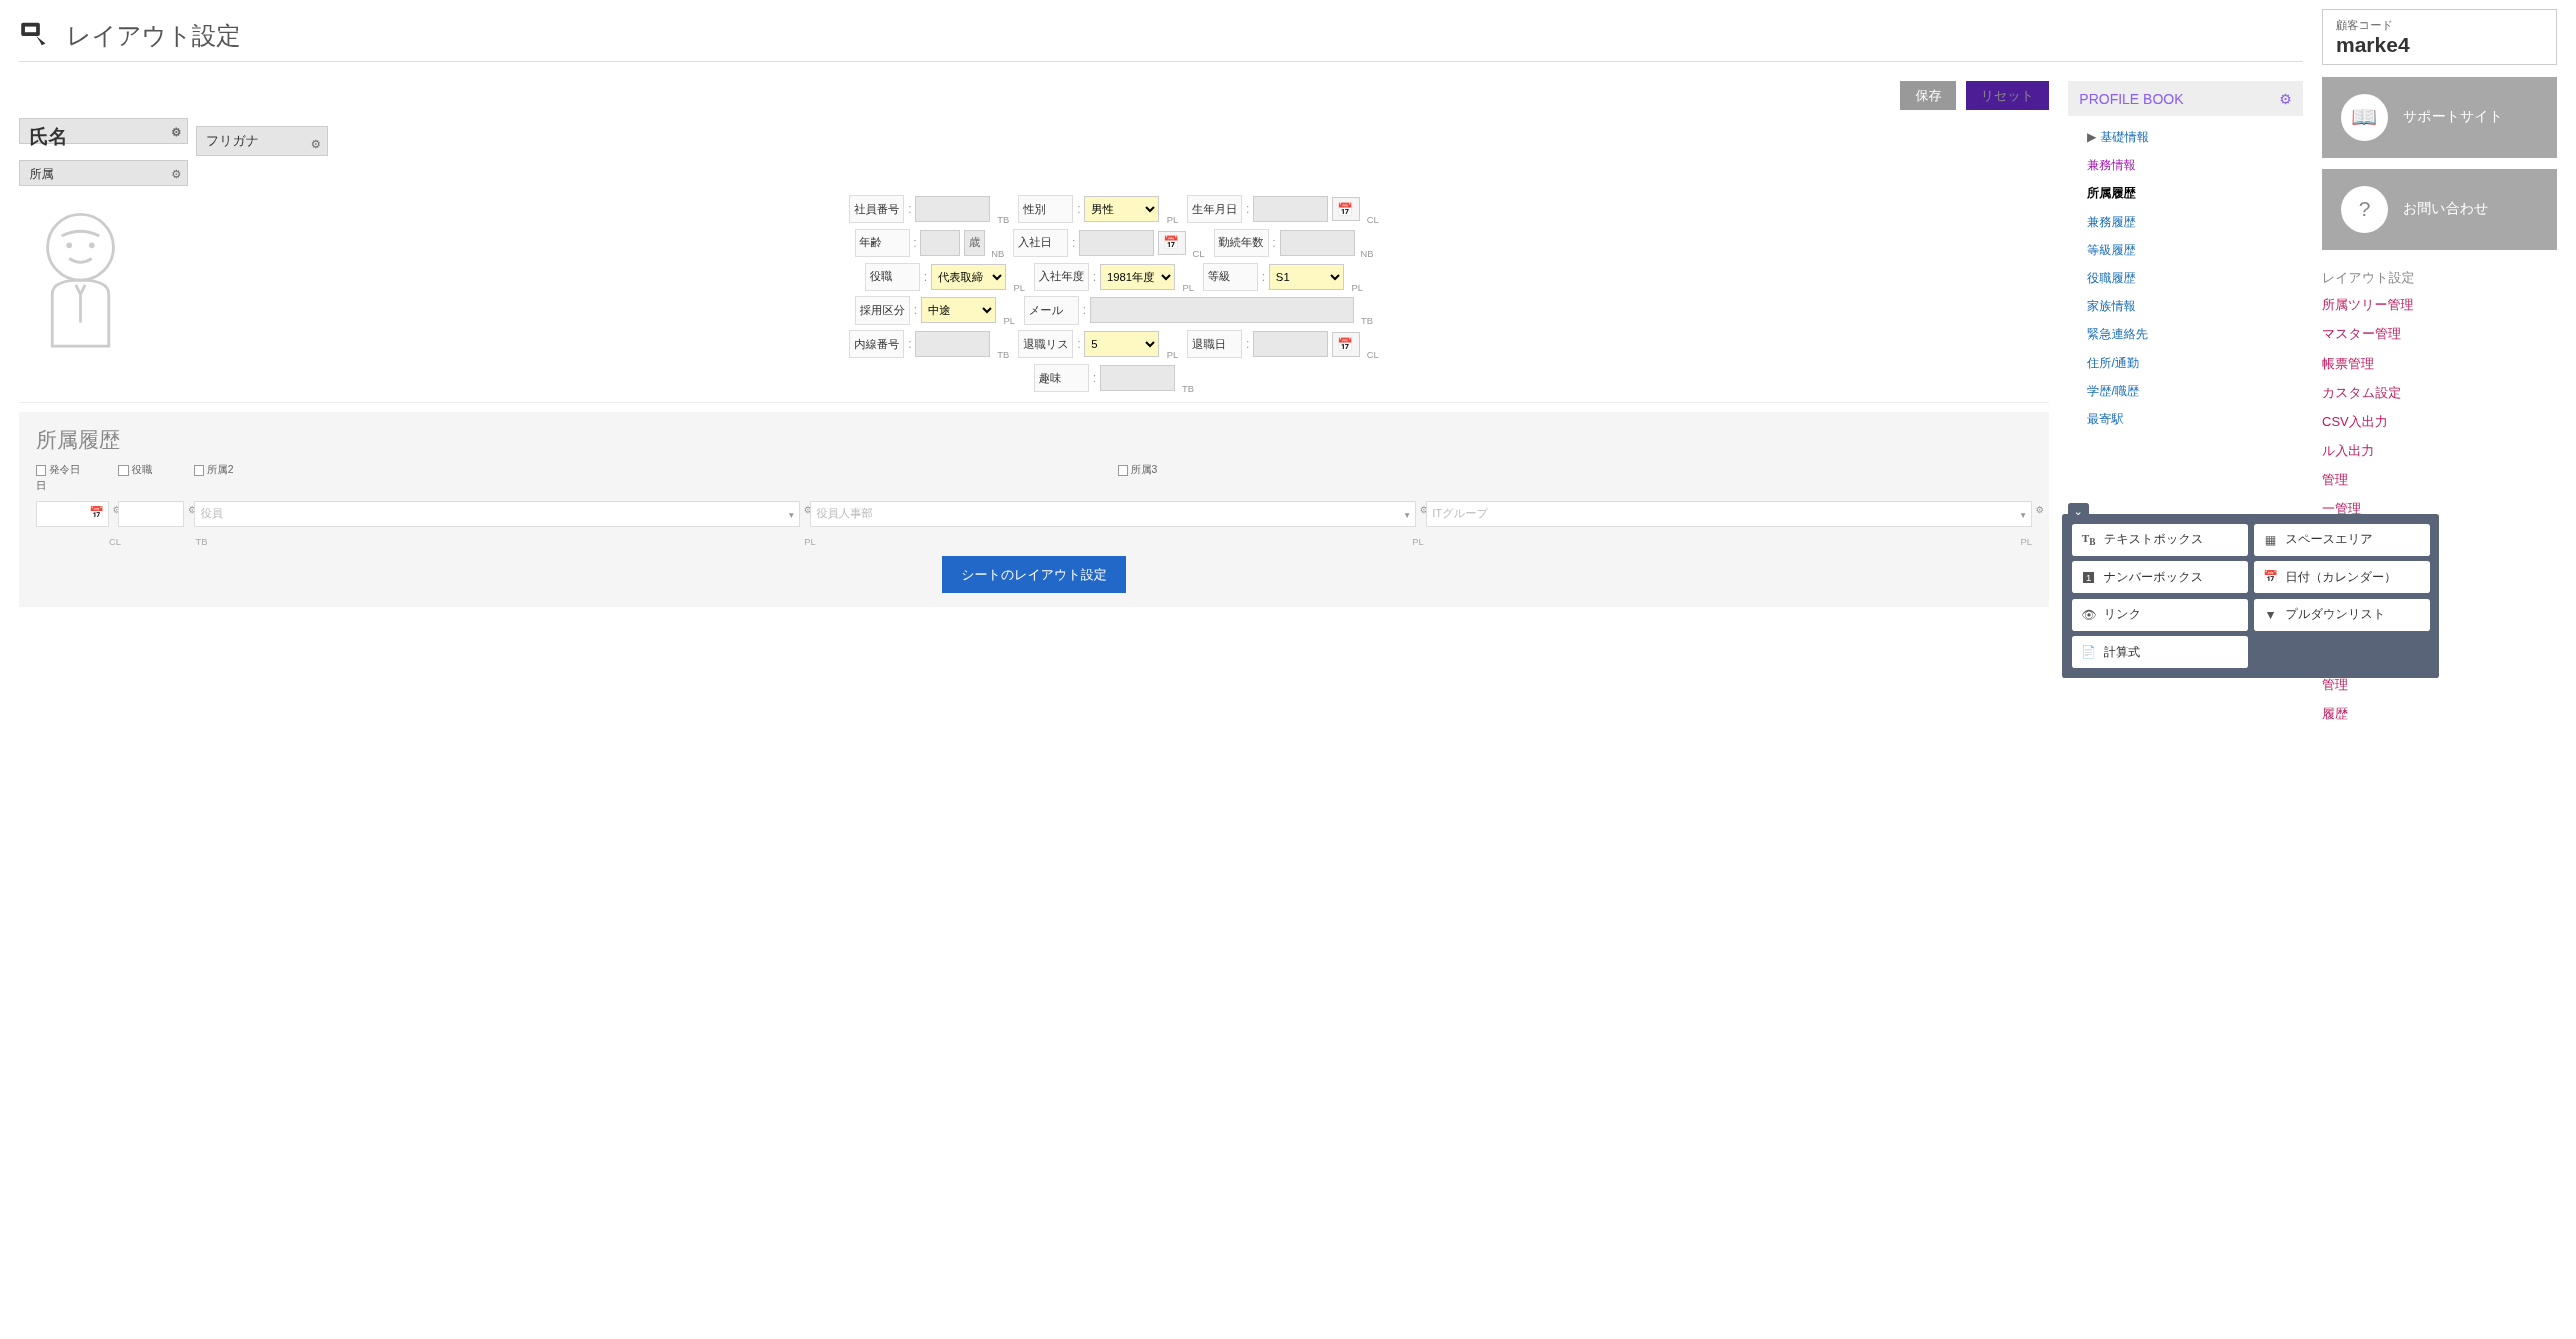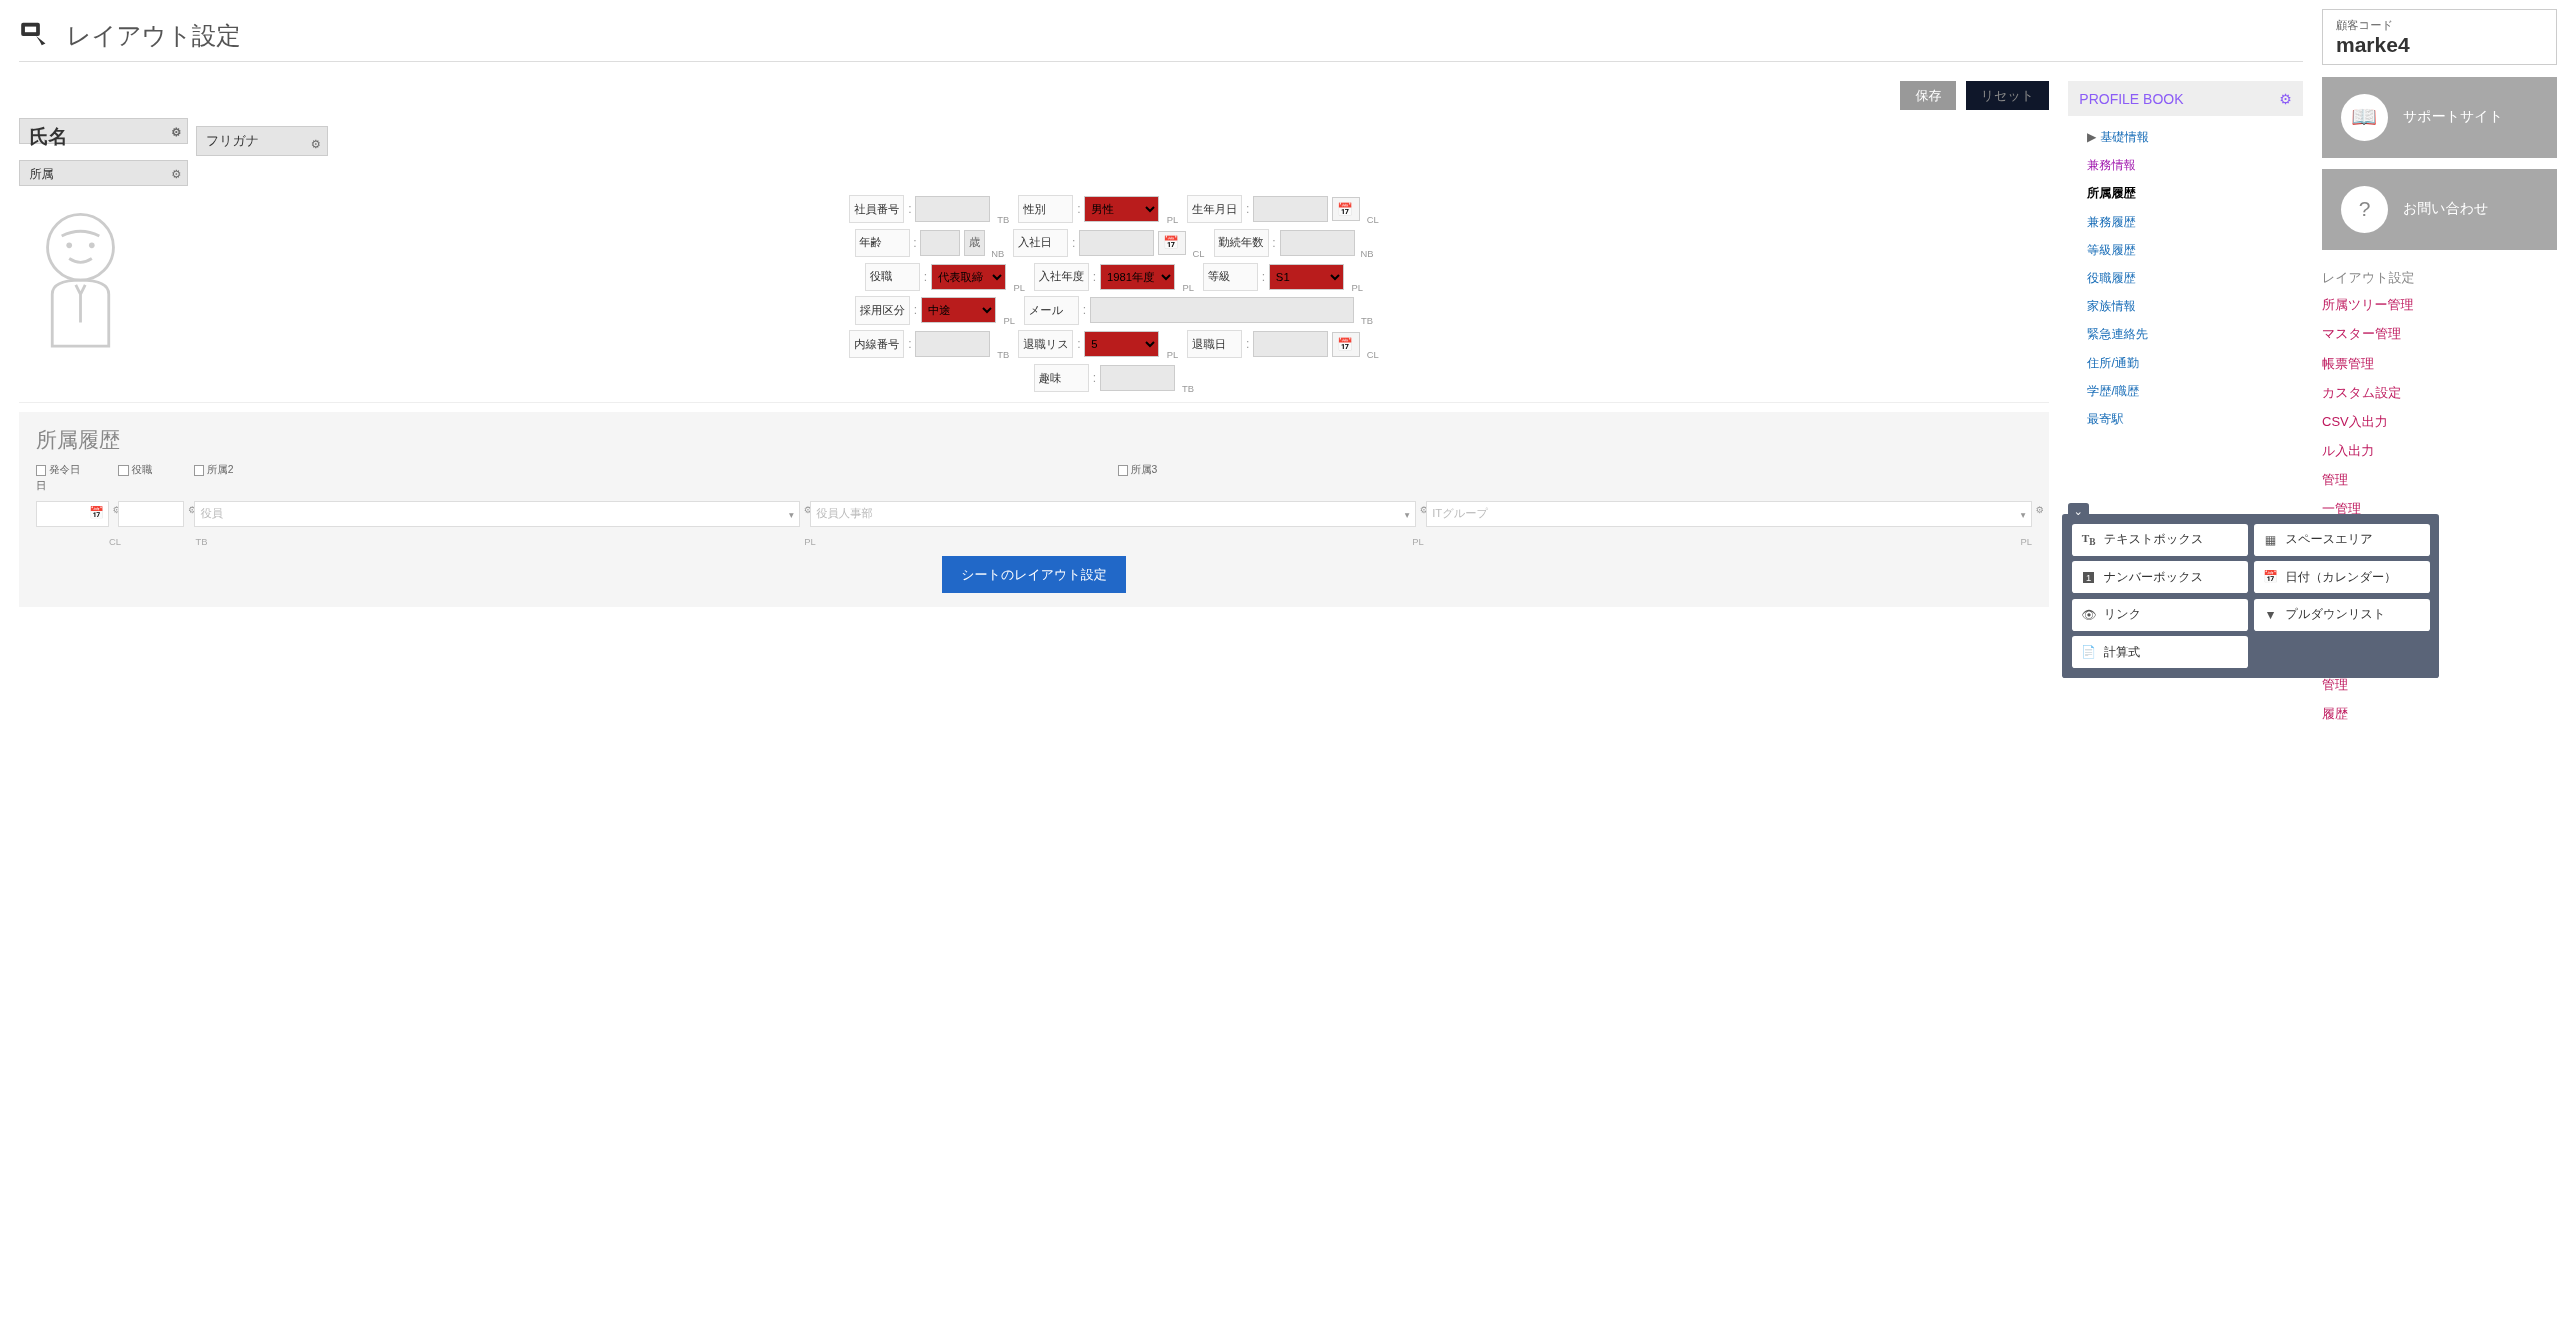--- a/index.html
+++ b/index.html
@@ -14,40 +14,40 @@
 .header-icon svg { width: 38px; height: 28px; }
 .header-title { font-size: 24.5px; font-weight: normal; color: #555; }
 
 .content-row { display: flex; gap: 19px; }
 .form-area { flex: 1; }
 .profile-nav { width: 235px; flex-shrink: 0; position: relative; }
 
 .btn-row { display: flex; justify-content: flex-end; gap: 9.4px; margin-bottom: 7.5px; }
 .btn { padding: 5.6px 15px; border: none; font-size: 13px; cursor: pointer; }
 .btn-save { background: #999; color: #fff; }
-.btn-reset { background: #0f172a; color: #888; }
+.btn-reset { background: #4c1d95; color: #888; }
 
 .top-fields { display: flex; gap: 7.5px; margin-bottom: 3.8px; }
 .field-box { background: #e5e5e5; border: 0.9px solid #ccc; position: relative; padding: 5.6px 9.4px; }
 .field-box.large { font-size: 19px; width: 169px; height: 26px; font-weight: bold; }
 .field-box.small { width: 132px; height: 30px; font-size: 13px; margin-top: 8px; }
 .field-box .gear { position: absolute; right: 5.6px; bottom: 3.8px; font-size: 11.3px; color: #666; }
 .field-box.affil { width: 169px; height: 26px; font-size: 12.2px; }
 
 .profile-row { display: flex; gap: 19px; margin-top: 9.4px; border-bottom: 0.9px solid #eee; padding-bottom: 9.4px; }
 .avatar { width: 122px; height: 160px; display: flex; align-items: center; justify-content: center; }
 .avatar svg { width: 113px; height: 151px; }
 
 .form-grid { flex: 1; display: flex; flex-direction: column; gap: 5.6px; align-items: center; }
 .form-line { display: flex; gap: 28px; }
 .form-cell { display: flex; align-items: center; gap: 3.8px; position: relative; }
 .form-label { width: 55px; font-size: 11.3px; color: #333; border: 0.9px solid #ddd; background: #fafafa; padding: 5.6px 3.8px; white-space: nowrap; overflow: hidden; }
 .colon { color: #999; }
 .form-input { width: 75px; height: 26px; border: 0.9px solid #ccc; background: #e8e8e8; padding: 1.9px 3.8px; font-size: 11.3px; }
-.form-select { width: 75px; height: 26px; border: 0.9px solid #ccc; background: #b91c1c; font-size: 11.3px; padding: 1.9px; }
+.form-select { width: 75px; height: 26px; border: 0.9px solid #ccc; background: #fef9c3; font-size: 11.3px; padding: 1.9px; }
 .type-tag { font-size: 9.4px; color: #999; position: absolute; right: -19px; bottom: -1.9px; }
 .unit { font-size: 11.3px; color: #666; background: #e8e8e8; border: 0.9px solid #ccc; padding: 4.7px 3.8px; }
 .cal-icon { font-size: 13px; color: #555; border: 0.9px solid #ccc; background: #f5f5f5; padding: 3.8px 4.7px; }
 
 .section-panel { background: #f5f5f5; padding: 14px 17px; margin-top: 9.4px; }
 .section-title { font-size: 21px; color: #888; margin-bottom: 9.4px; }
 .hist-header { display: flex; gap: 9.4px; margin-bottom: 7.5px; }
 .hist-col { flex: 1; font-size: 10.4px; color: #666; display: flex; flex-direction: column; gap: 1.9px; }
 .hist-col-head { display: flex; align-items: center; gap: 2.8px; }
 .chk { width: 10.4px; height: 10.4px; border: 0.9px solid #999; background: #fff; display: inline-block; }

